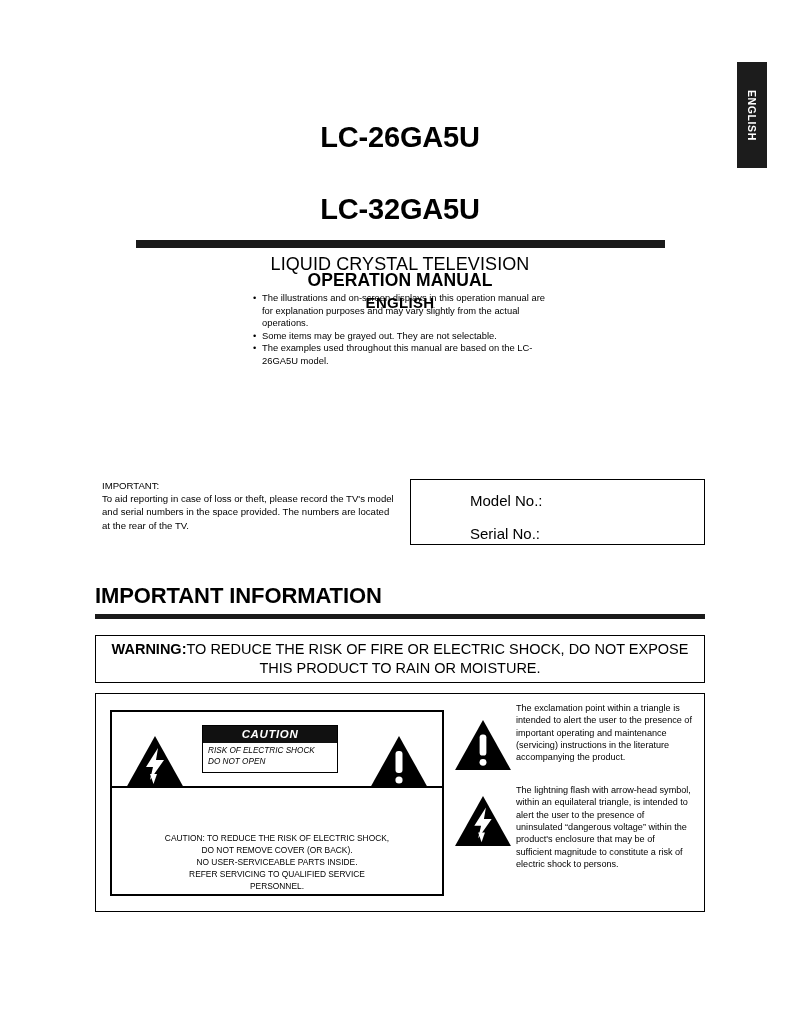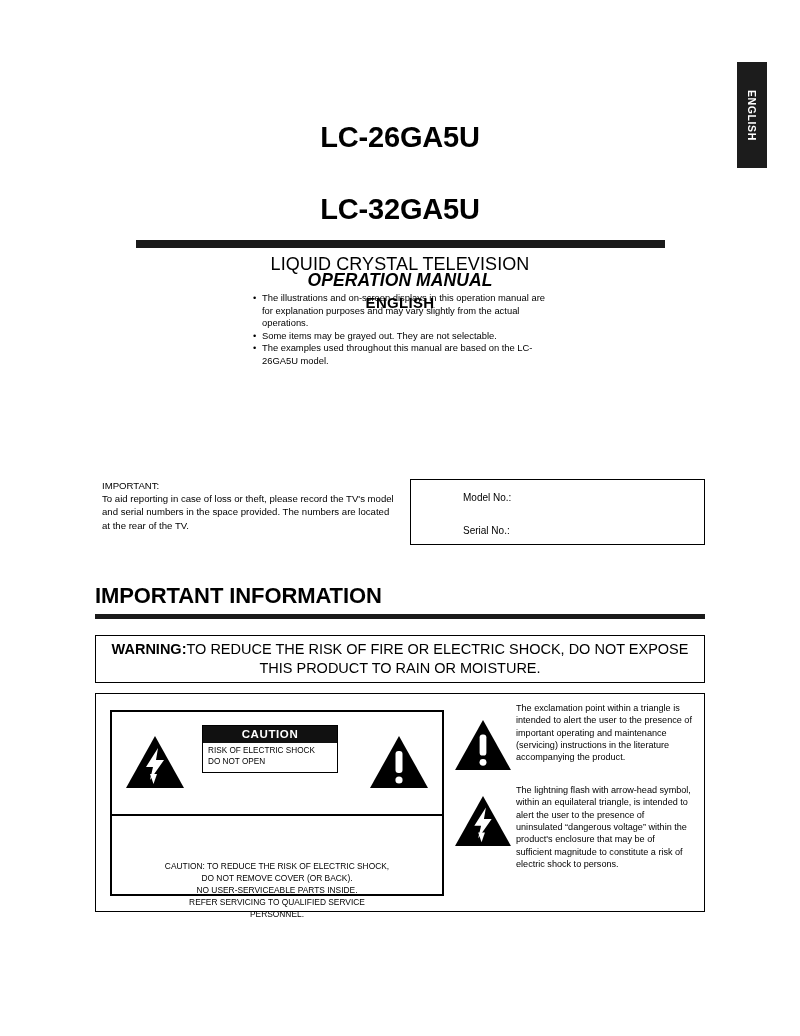--- a/index.html
+++ b/index.html
@@ -87,21 +87,20 @@
   
   .opman-title {
     position: absolute;
     left: 100px;
     top: 270px;
     width: 600px;
     text-align: center;
     font-size: 17.5px;
     font-weight: bold;
     letter-spacing: 0.1px;
-    font-style: italic;
   }
   .opman-list {
     position: absolute;
     left: 253px;
     top: 292px;
     width: 305px;
     margin: 0;
     padding: 0;
     list-style: none;
     font-size: 9.4px;
@@ -135,22 +134,22 @@
     position: absolute;
     left: 410px;
     top: 479px;
     width: 295px;
     height: 66px;
     border: 1px solid #000000;
     box-sizing: border-box;
   }
   .ms-box .ms-line {
     position: absolute;
-    left: 12px;
-    font-size: 10px;
+    left: 19px;
+    font-size: 15px;
     padding-left: 40px;
   }
   .ms-box .ms-model { top: 12px; }
   .ms-box .ms-serial { top: 45px; }
 
   
   .section-heading {
     position: absolute;
     left: 95px;
     top: 583px;
@@ -205,23 +204,24 @@
     position: absolute;
     left: 14px;
     top: 16px;
     width: 334px;
     height: 186px;
     border: 2px solid #000000;
     box-sizing: border-box;
   }
   .caution-top-cell {
     position: relative;
-    height: 104px;
+    height: 76px;
     border-bottom: 2px solid #000000;
     box-sizing: border-box;
+    font-style: italic;
   }
 
   .tri {
     position: relative;
     display: inline-block;
   }
   .tri svg { display: block; }
 
   .tri-bolt-left {
     position: absolute;

